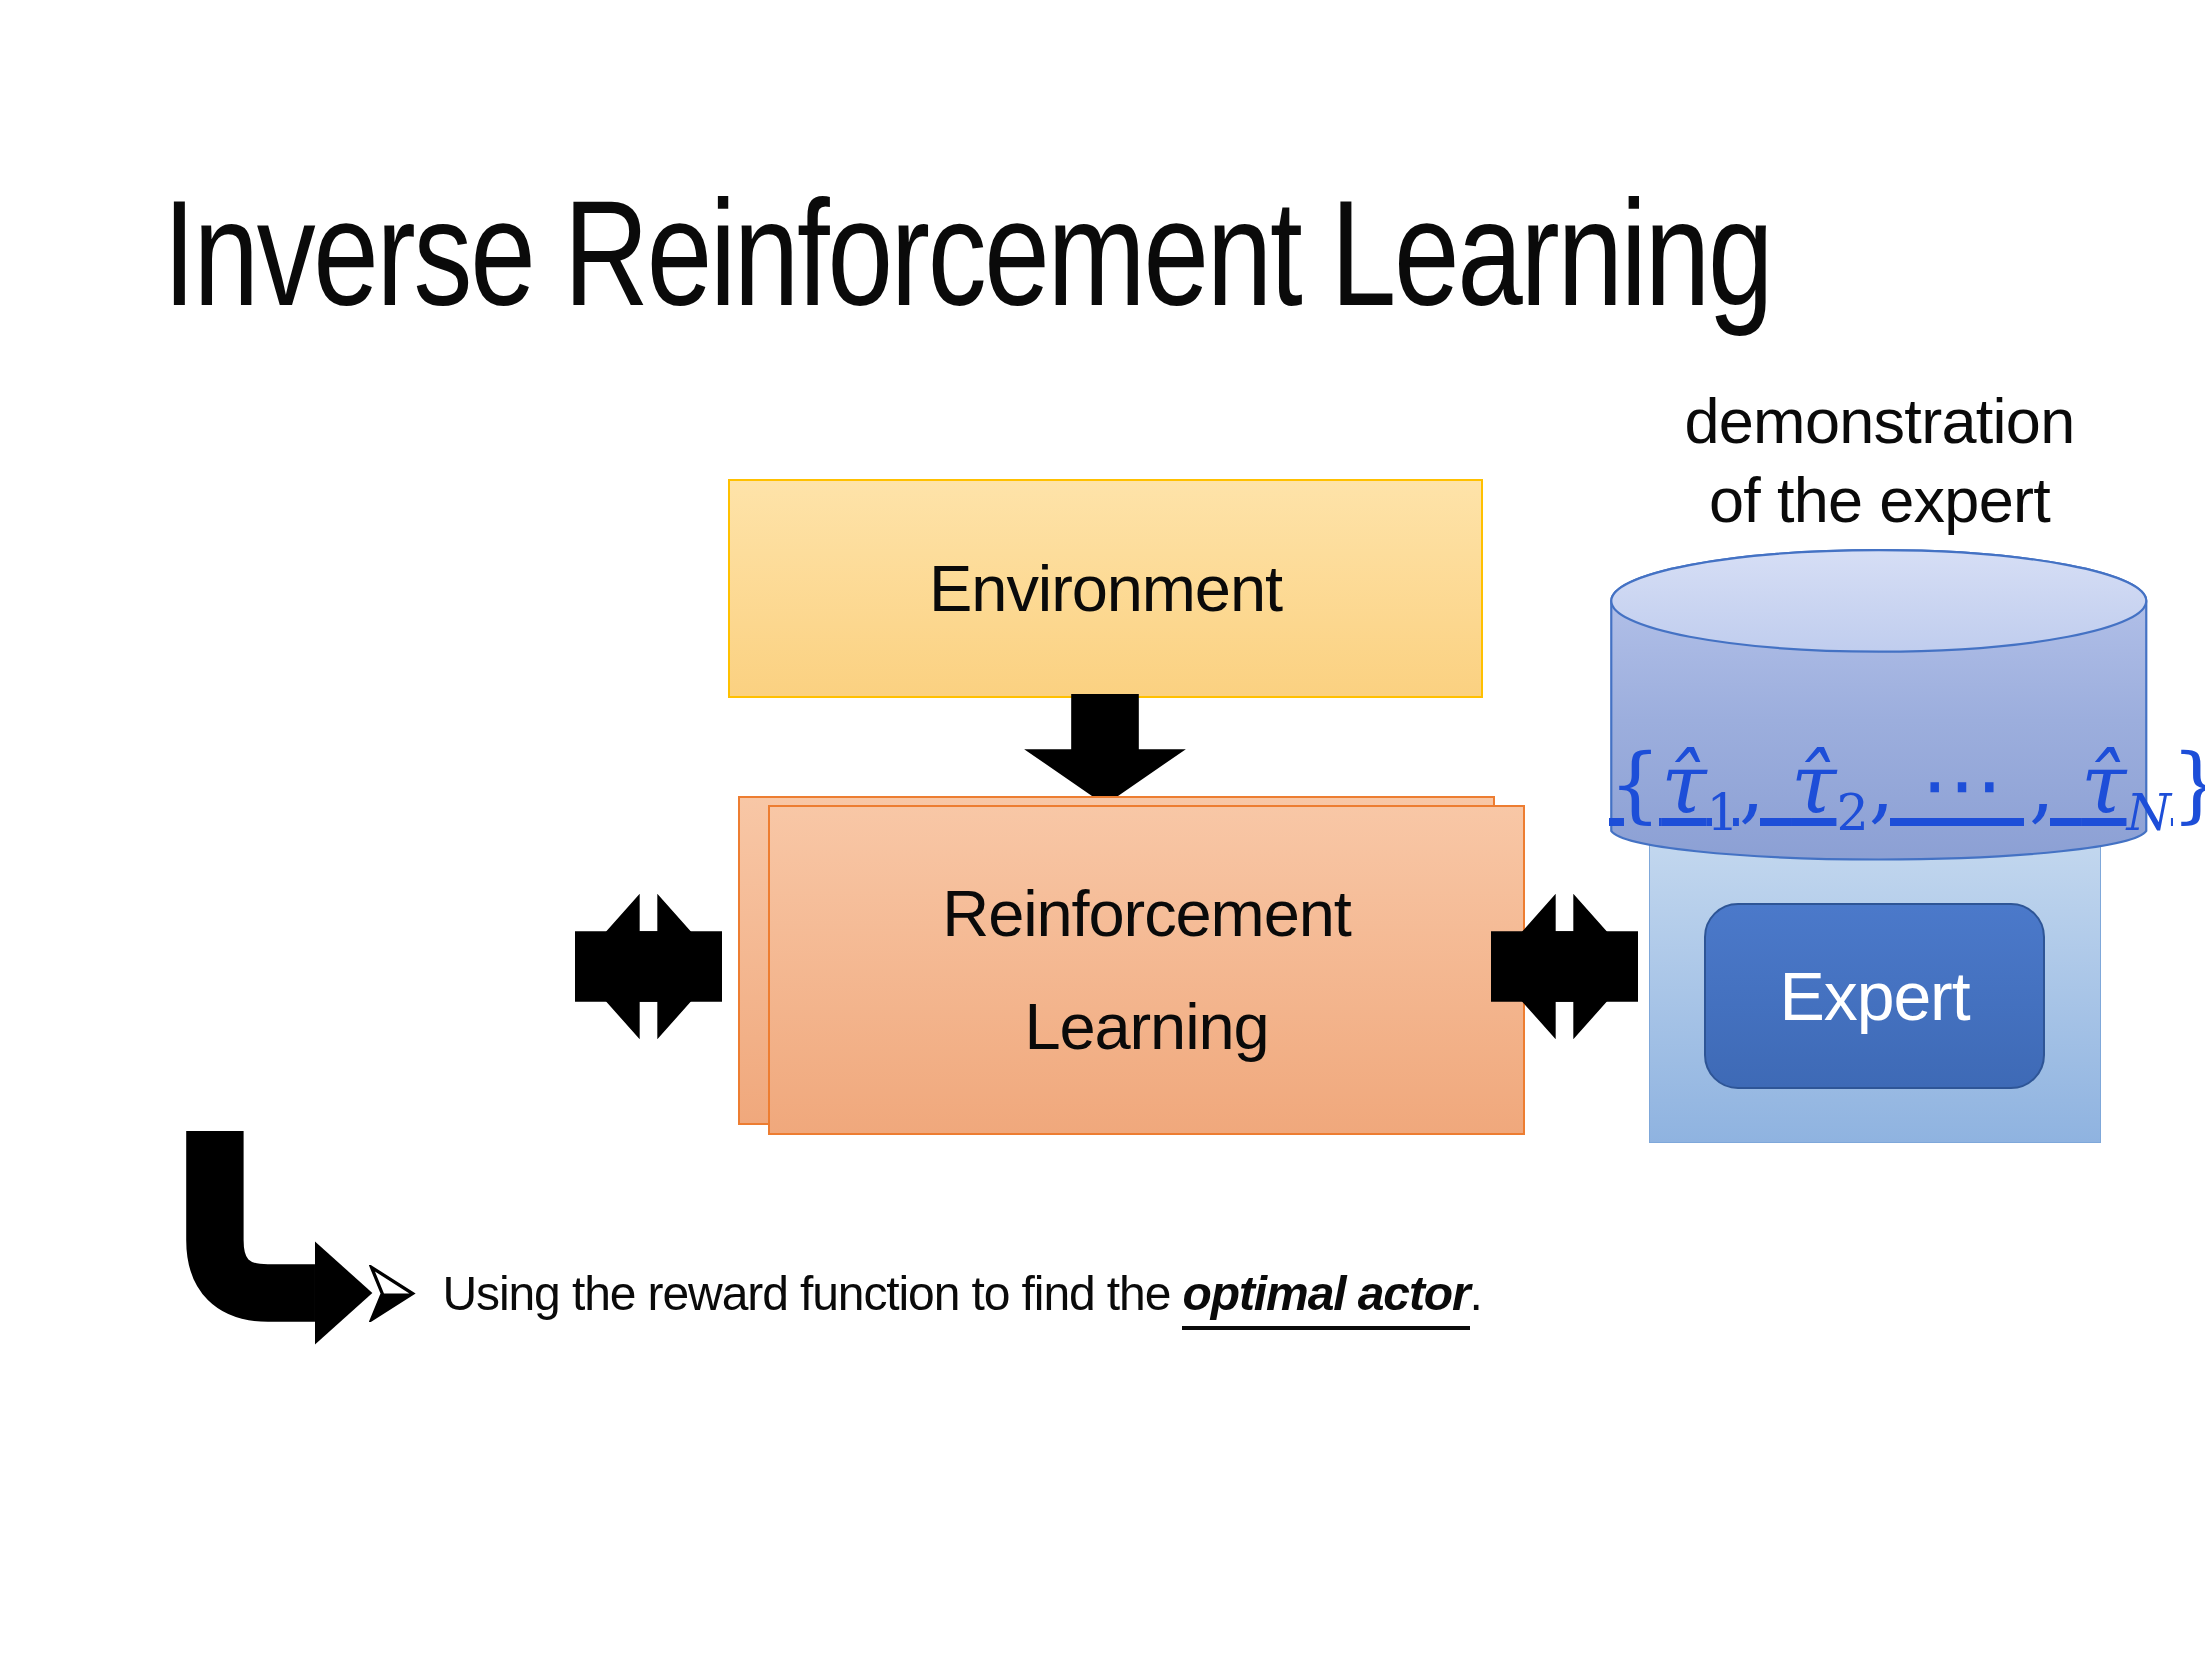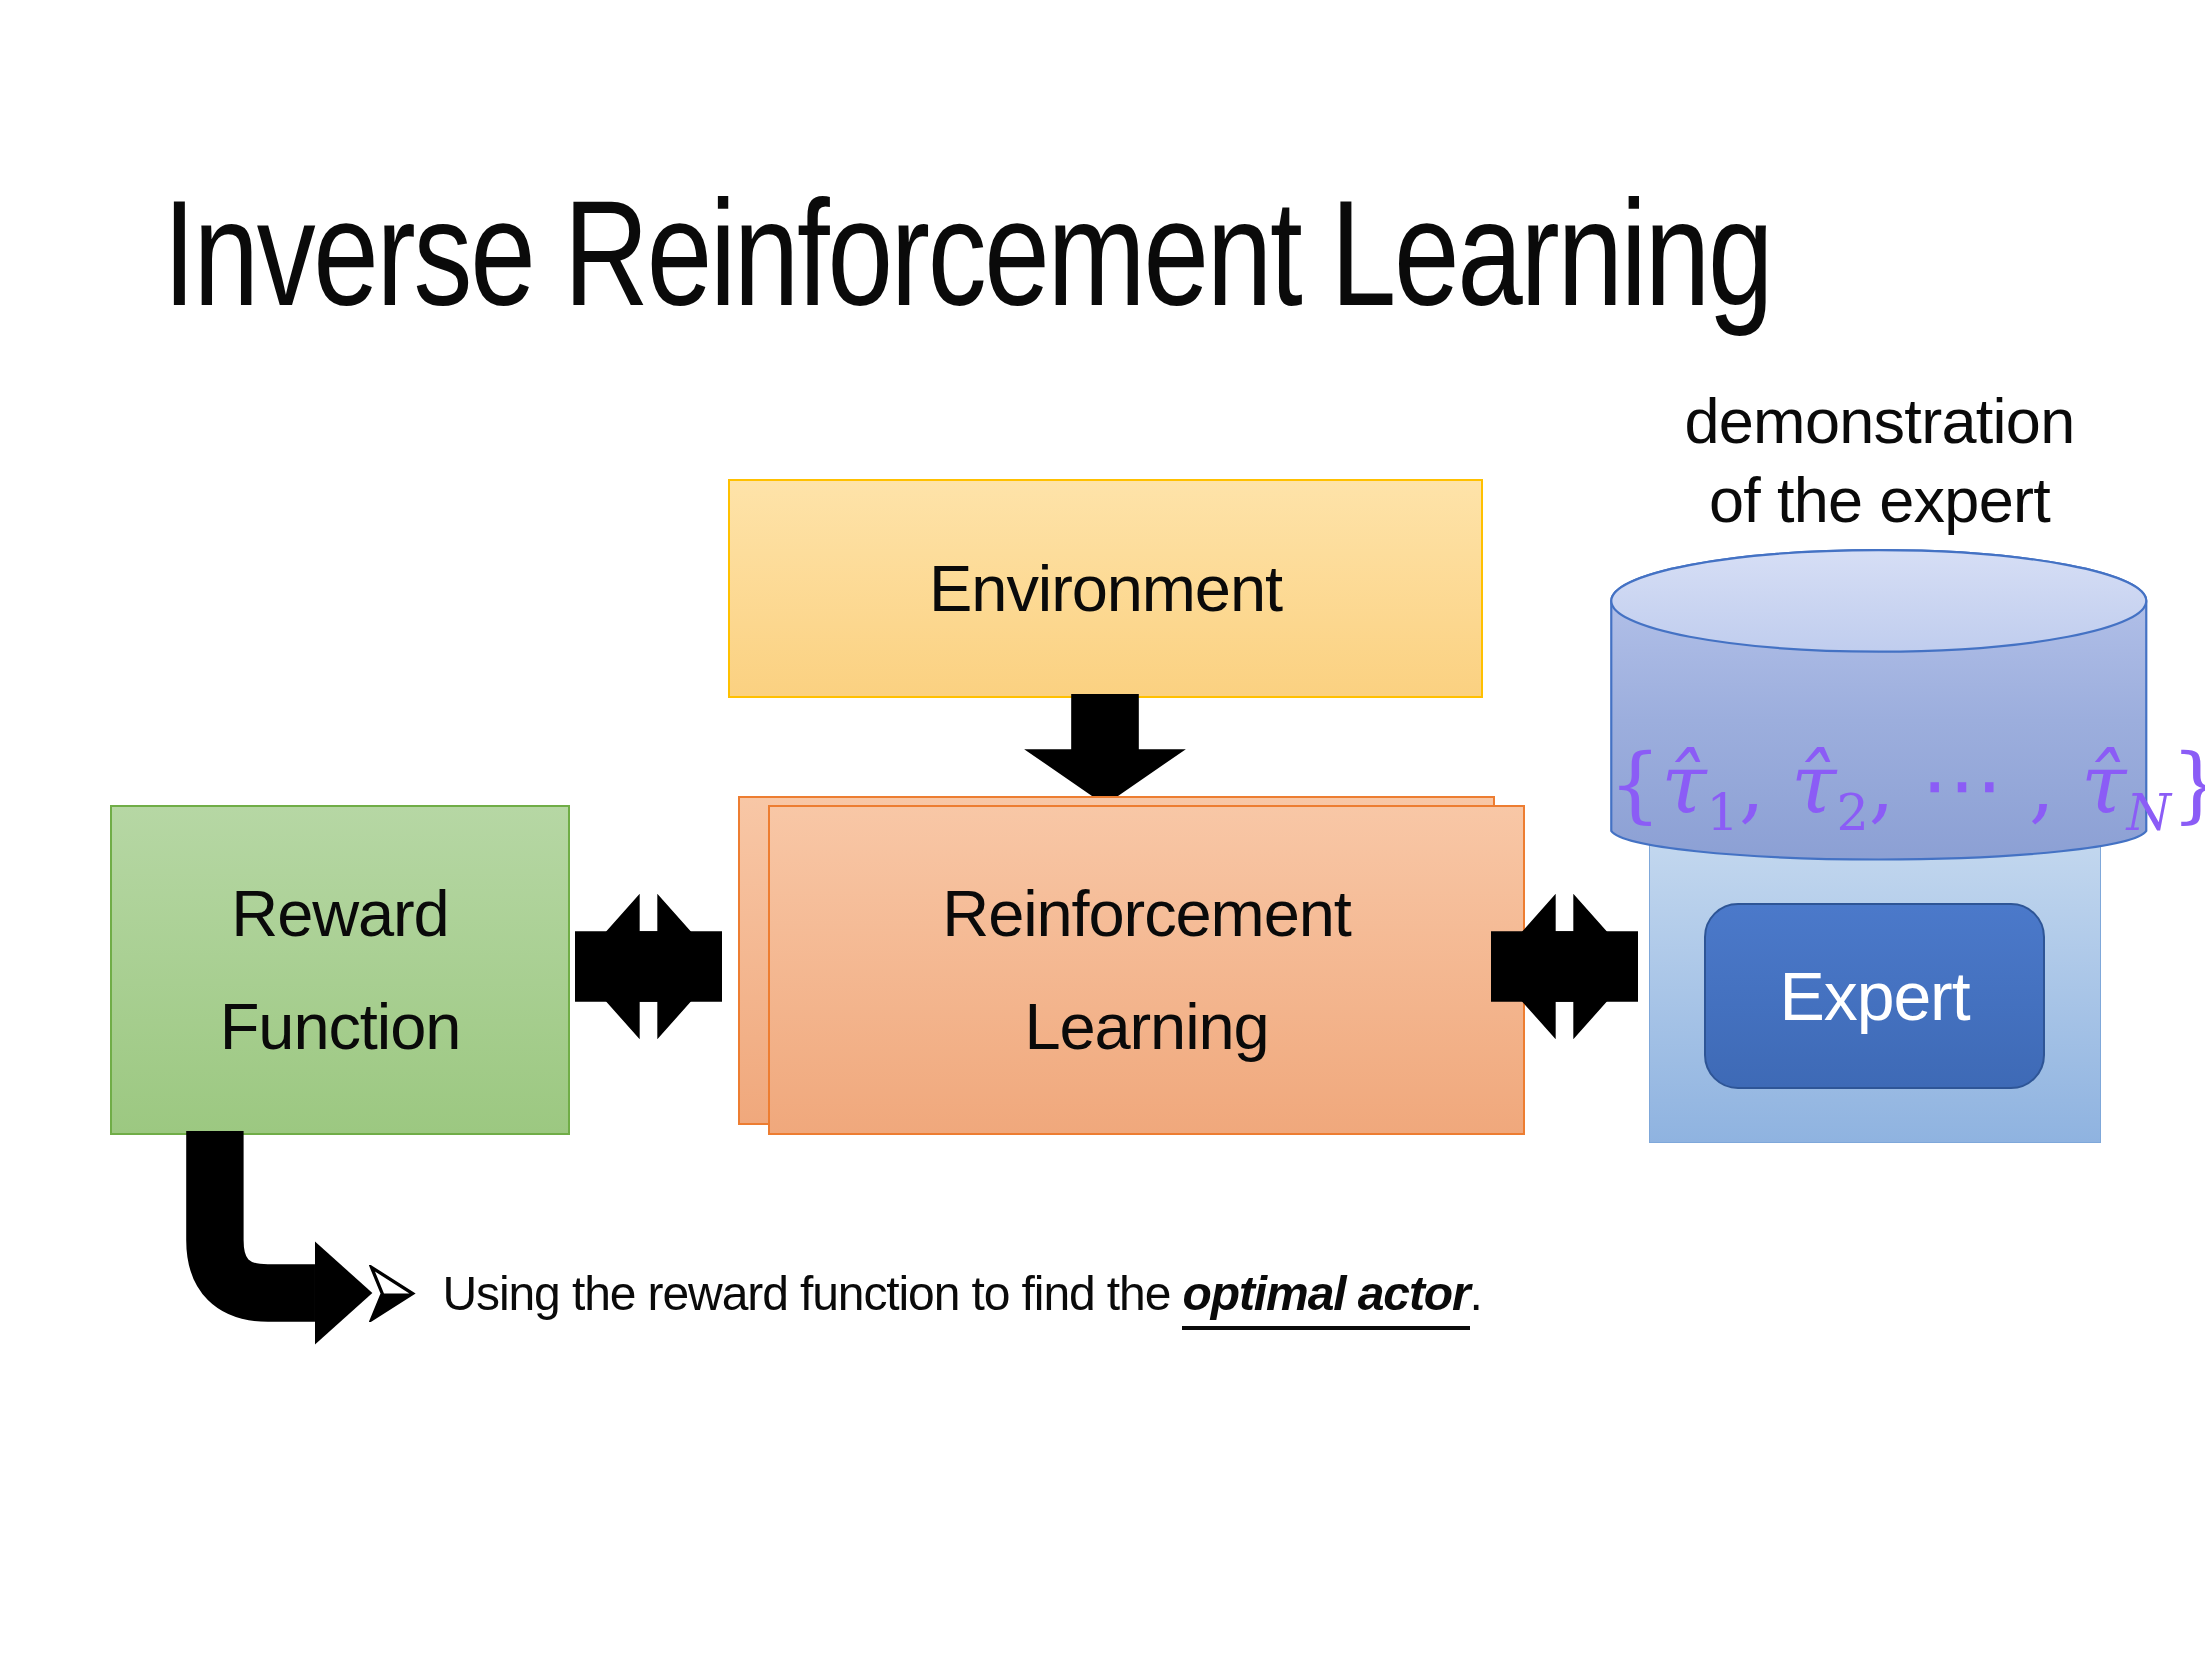--- a/index.html
+++ b/index.html
@@ -40,22 +40,22 @@
        border:1.5px solid var(--panel-border);}
 
   .expert{left:1704px;top:903px;width:337px;height:182px;border-radius:34px;
        background:linear-gradient(180deg,var(--expert-fill-top),var(--expert-fill-bottom));
        border:2.9px solid var(--expert-border);}
   .expert .boxlabel{color:#ffffff;font-size:68px;}
 
   
   .cylinder{position:absolute;left:1609px;top:548px;width:541px;height:316px;}
   .formula{position:absolute;left:1609px;top:737px;width:541px;text-align:left;
-           font-family:"DejaVu Serif","DejaVu Sans",serif;font-size:82px;color:#8b5cf6;
-           white-space:nowrap;}
+           font-family:"DejaVu Serif","DejaVu Sans",serif;font-size:82px;color:#1d4ed8;
+           white-space:nowrap;text-decoration:underline;}
   .formula .it{font-style:italic;}
   .formula sub{font-size:62%;line-height:0;}
   .formula .sd{font-style:normal;}
   .formula .sl{font-style:italic;}
 
   .down-arrow{position:absolute;left:1024px;top:694px;width:162px;height:111px;}
   .dbl{position:absolute;width:147px;height:147px;}
   .dbl.left{left:575px;top:893px;}
   .dbl.right{left:1491px;top:893px;}
   .elbow{position:absolute;left:184px;top:1131px;width:195px;height:221px;}
@@ -81,23 +81,20 @@
   <div class="demo-label"><span>demonstration</span><br><span>of the expert</span></div>
 
   <div class="box env">
     <span class="boxlabel">Environment</span>
   </div>
 
   <svg class="down-arrow" viewBox="0 0 220 151">
     <polygon points="64,0 156,0 156,75 220,75 110,151 0,75 64,75" fill="#000000"></polygon>
   </svg>
 
-  <div class="box reward">
-    <div class="boxlabel two"><span>Reward</span><br><span>Function</span></div>
-  </div>
 
   <div class="rl-back"></div>
   <div class="box rl">
     <div class="boxlabel two"><span>Reinforcement</span><br><span>Learning</span></div>
   </div>
 
   <svg class="dbl left" viewBox="0 0 200 200">
     <polygon points="0,100 88,1 88,52 200,52 200,148 88,148 88,199" fill="#000000"></polygon>
     <polygon points="200,100 112,1 112,52 0,52 0,148 112,148 112,199" fill="#000000"></polygon>
   </svg>

